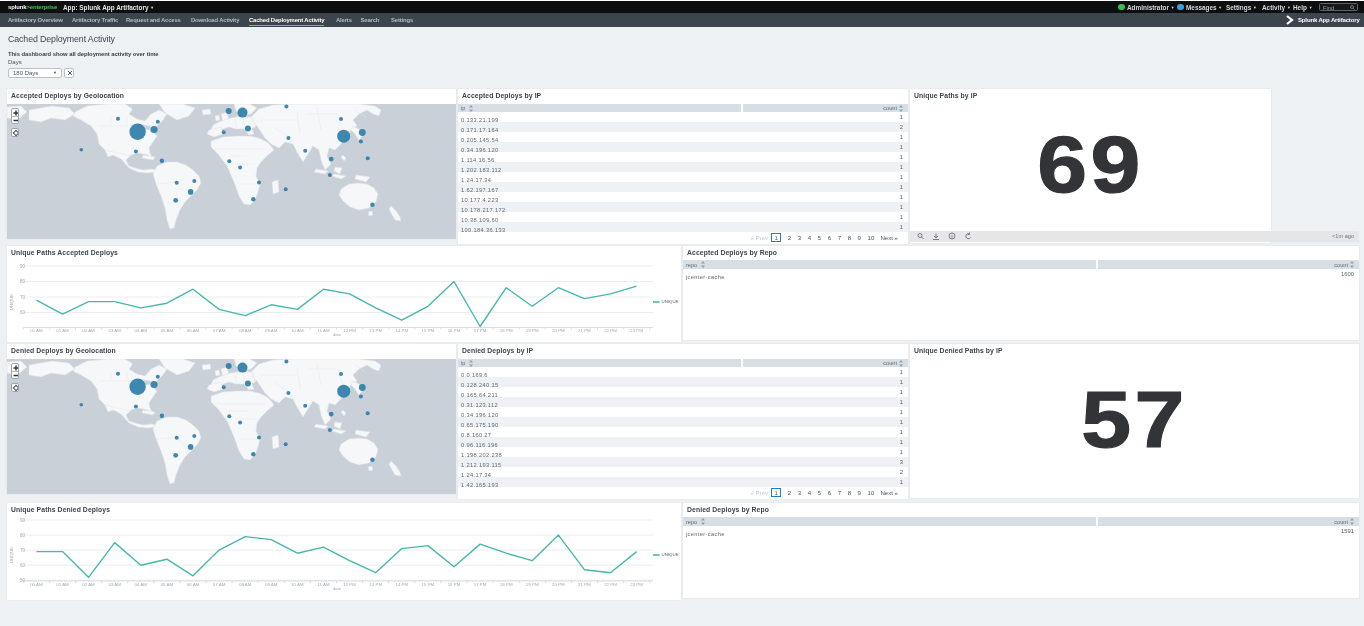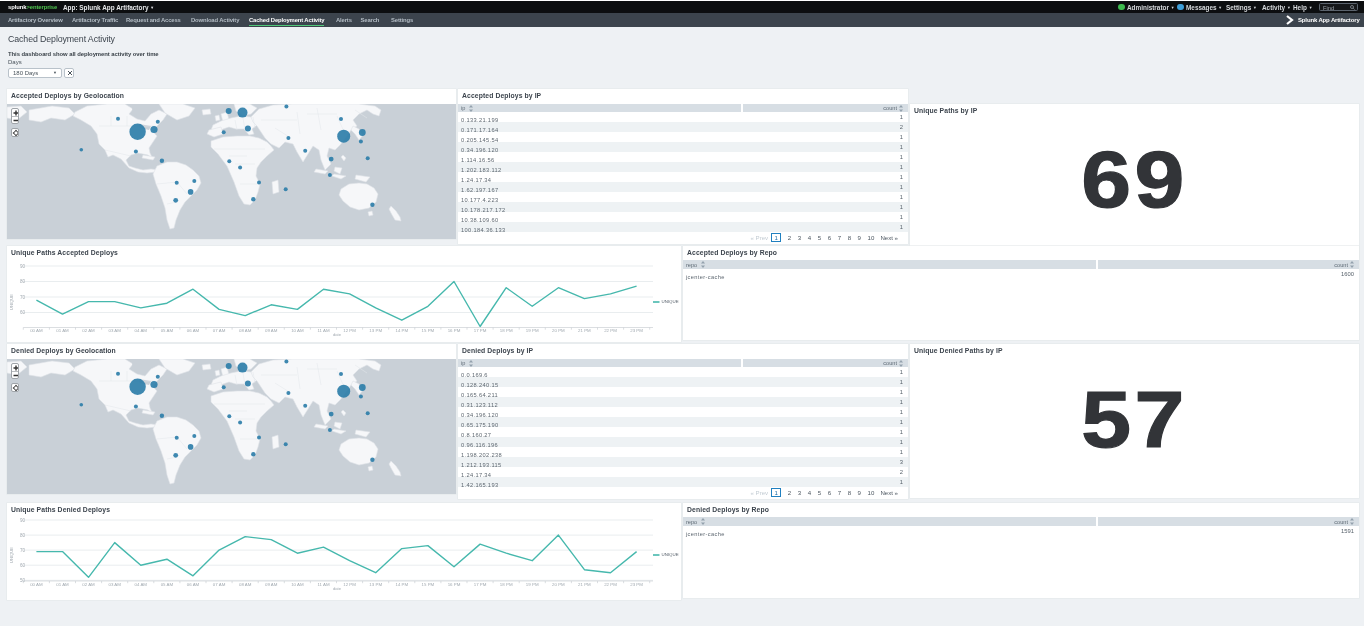--- a/index.html
+++ b/index.html
@@ -210,21 +210,21 @@
         <div class="trow odd"><span class="ipv">1.24.17.34</span><span class="cnt">1</span></div>
         <div class="trow even"><span class="ipv">1.62.197.167</span><span class="cnt">1</span></div>
         <div class="trow odd"><span class="ipv">10.177.4.223</span><span class="cnt">1</span></div>
         <div class="trow even"><span class="ipv">10.178.217.172</span><span class="cnt">1</span></div>
         <div class="trow odd"><span class="ipv">10.38.109.60</span><span class="cnt">1</span></div>
         <div class="trow even"><span class="ipv">100.184.36.133</span><span class="cnt">1</span></div>
       </div>
       <div class="pager" style="top:143px"><span class="pprev">« Prev</span><span class="pbox">1</span><span class="pn">2</span><span class="pn">3</span><span class="pn">4</span><span class="pn">5</span><span class="pn">6</span><span class="pn">7</span><span class="pn">8</span><span class="pn">9</span><span class="pn">10</span><span class="pnext">Next »</span></div>
     </div>
   </div>
-<div class="panel" style="left:910px;top:104px;width:449px;height:154px">
+<div class="panel" style="left:910px;top:89px;width:361px;height:154px">
     <div class="ptitle">Unique Paths by IP</div>
     <div class="bignum" style="top:35.5px">69</div>
     <div style="position:absolute;left:0;bottom:1.5px;height:10.5px;width:449px;background:#e5e6e7">
       <svg width="60" height="10" style="position:absolute;left:6px;top:0">
         <g stroke="#5a646d" fill="none" stroke-width="0.8">
           <circle cx="4" cy="4.5" r="2"></circle>
           <line x1="5.5" y1="6" x2="7.5" y2="8"></line>
           <path d="M20 2.5 V6.5 M18 5 L20 7 L22 5 M17 8.5 H23"></path>
           <circle cx="36" cy="5" r="3"></circle>
           <line x1="36" y1="4" x2="36" y2="6.8"></line>

